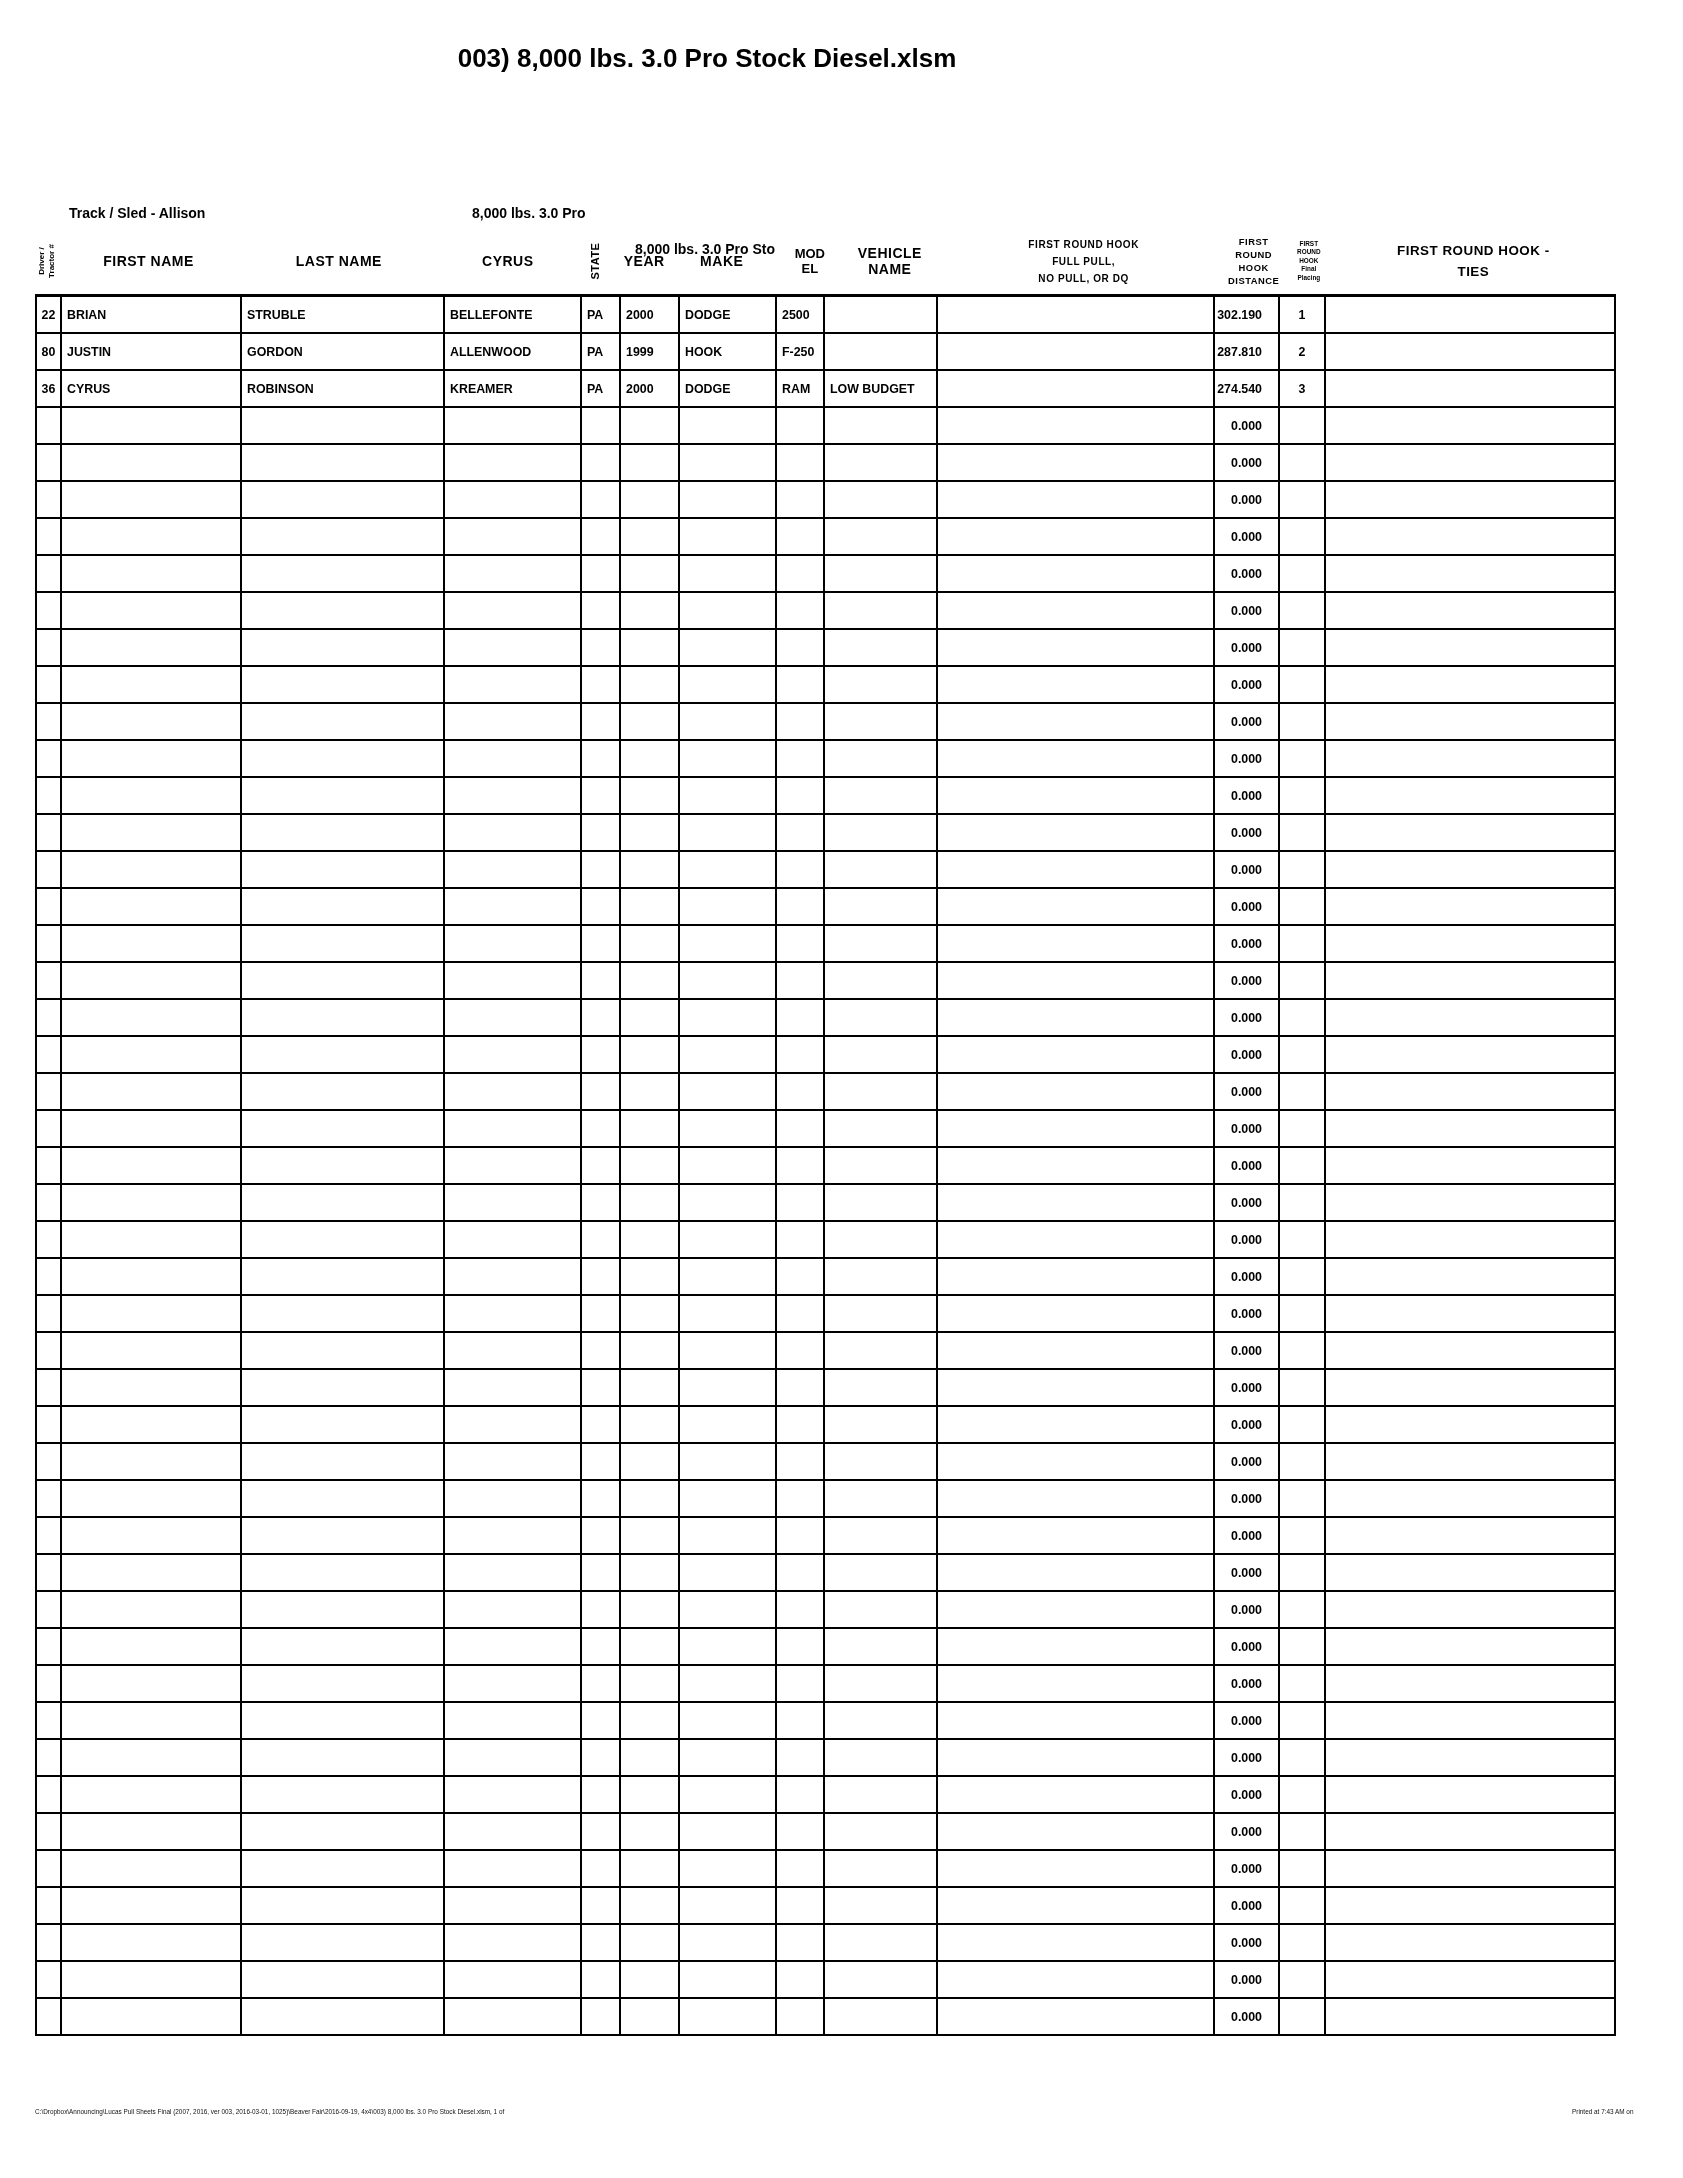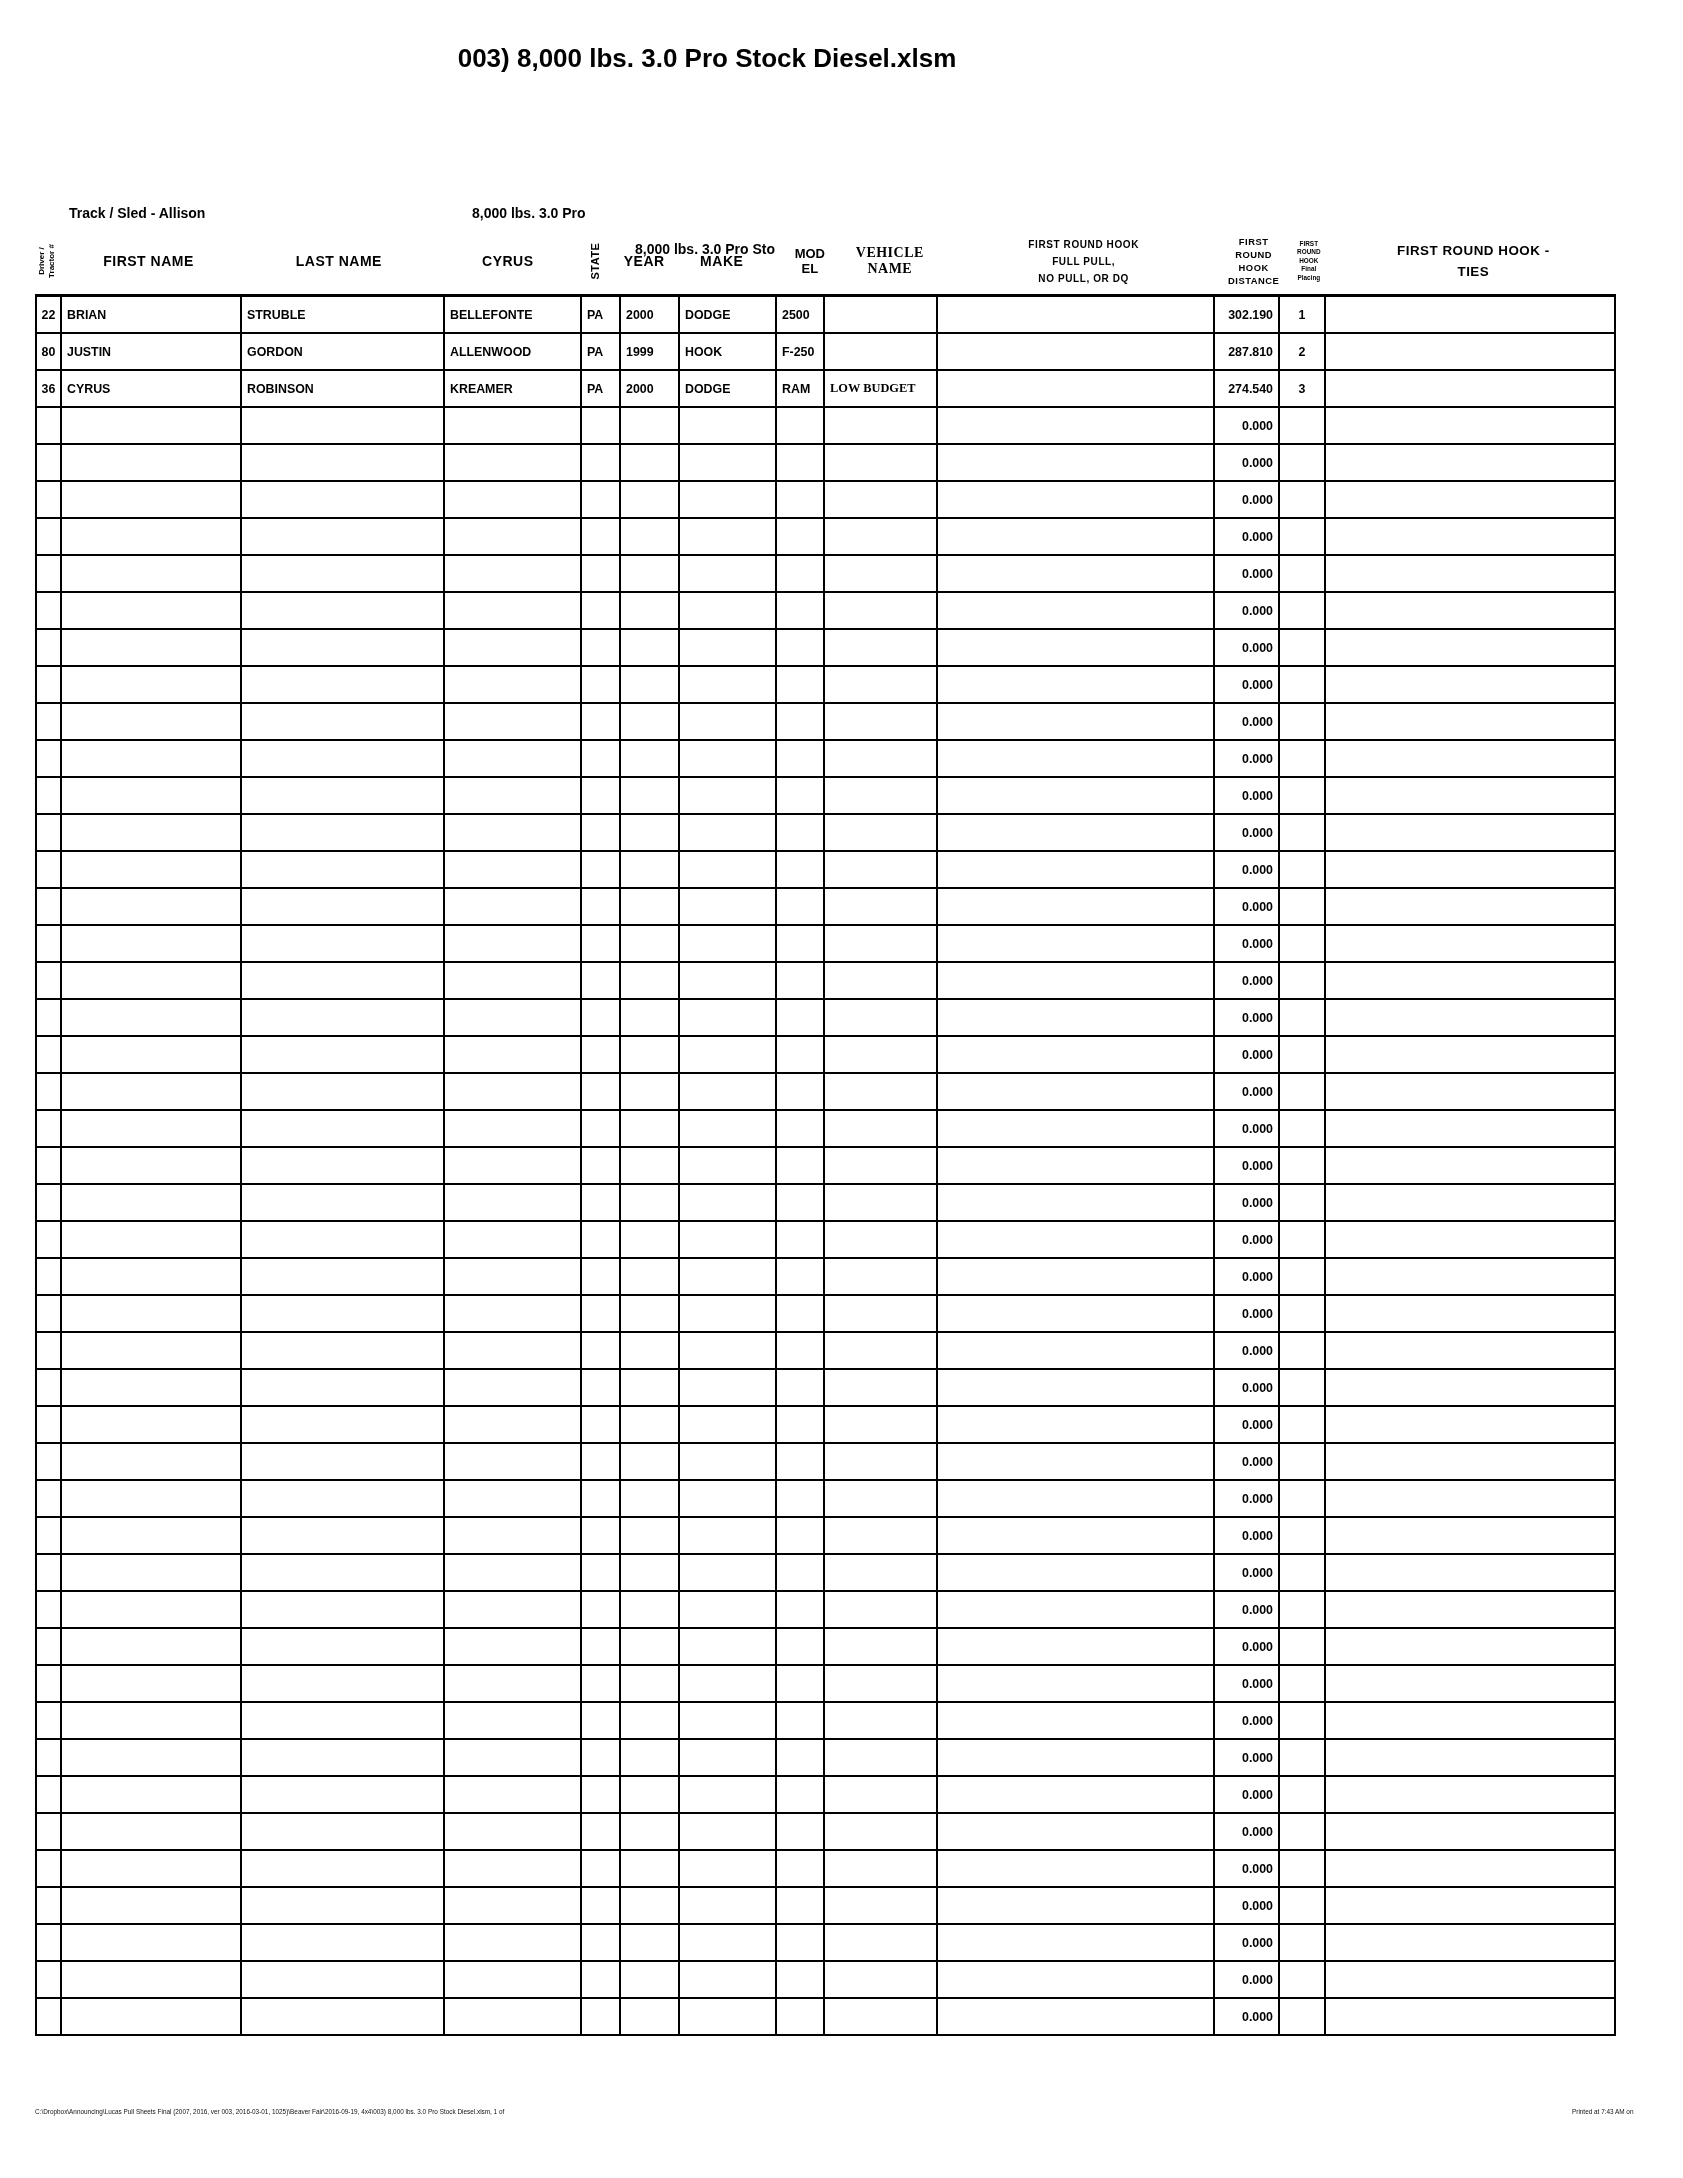--- a/index.html
+++ b/index.html
@@ -22,24 +22,24 @@
   .hcell{box-sizing:border-box;border-right:2px solid transparent;display:flex;flex-direction:column;
          align-items:center;justify-content:center;text-align:center;font-weight:bold;overflow:visible;}
   .tbody{border:2px solid #000;border-top:none;}
   .trow{display:flex;height:35px;border-bottom:2px solid #000;}
   .trow:last-child{border-bottom:none;}
   .tcell{box-sizing:border-box;border-right:2px solid #000;display:flex;align-items:center;
          font-weight:bold;font-size:12.4px;overflow:hidden;white-space:nowrap;}
   .tcell:last-child{border-right:none;}
   .al{padding-left:5px;justify-content:flex-start;}
   .ac{justify-content:center;}
-  .ar{padding-right:5px;justify-content:flex-end;}
+  .ar{padding-right:16px;justify-content:flex-end;}
   
   .cw0{width:25px;} .cw1{width:180px;} .cw2{width:203px;} .cw3{width:137px;} .cw4{width:39px;}
-  .cw5{width:59px;} .cw6{width:97px;} .cw7{width:48px;} .cw8{width:113px;font-family:Liberation Serif, serif;} .cw9{width:277px;}
+  .cw5{width:59px;} .cw6{width:97px;} .cw7{width:48px;} .cw8{width:113px;} .cw9{width:277px;}
   .cw10{width:65px;} .cw11{width:46px;} .cw12{width:285px;}
   
   .h-main{font-size:14px;letter-spacing:0.5px;}
   .h-rot{transform:rotate(-90deg);white-space:nowrap;}
   .h-driver{font-size:8px;line-height:10px;text-align:center;}
   .h-state{font-size:11px;letter-spacing:0.5px;}
   .h-model{font-size:13px;line-height:15px;margin-left:16px;}
   .h-fullpull{font-size:10px;line-height:17px;letter-spacing:0.6px;}
   .h-dist{font-size:9.4px;line-height:13px;letter-spacing:0.5px;}
   .h-place{font-size:6.4px;line-height:8.5px;}

